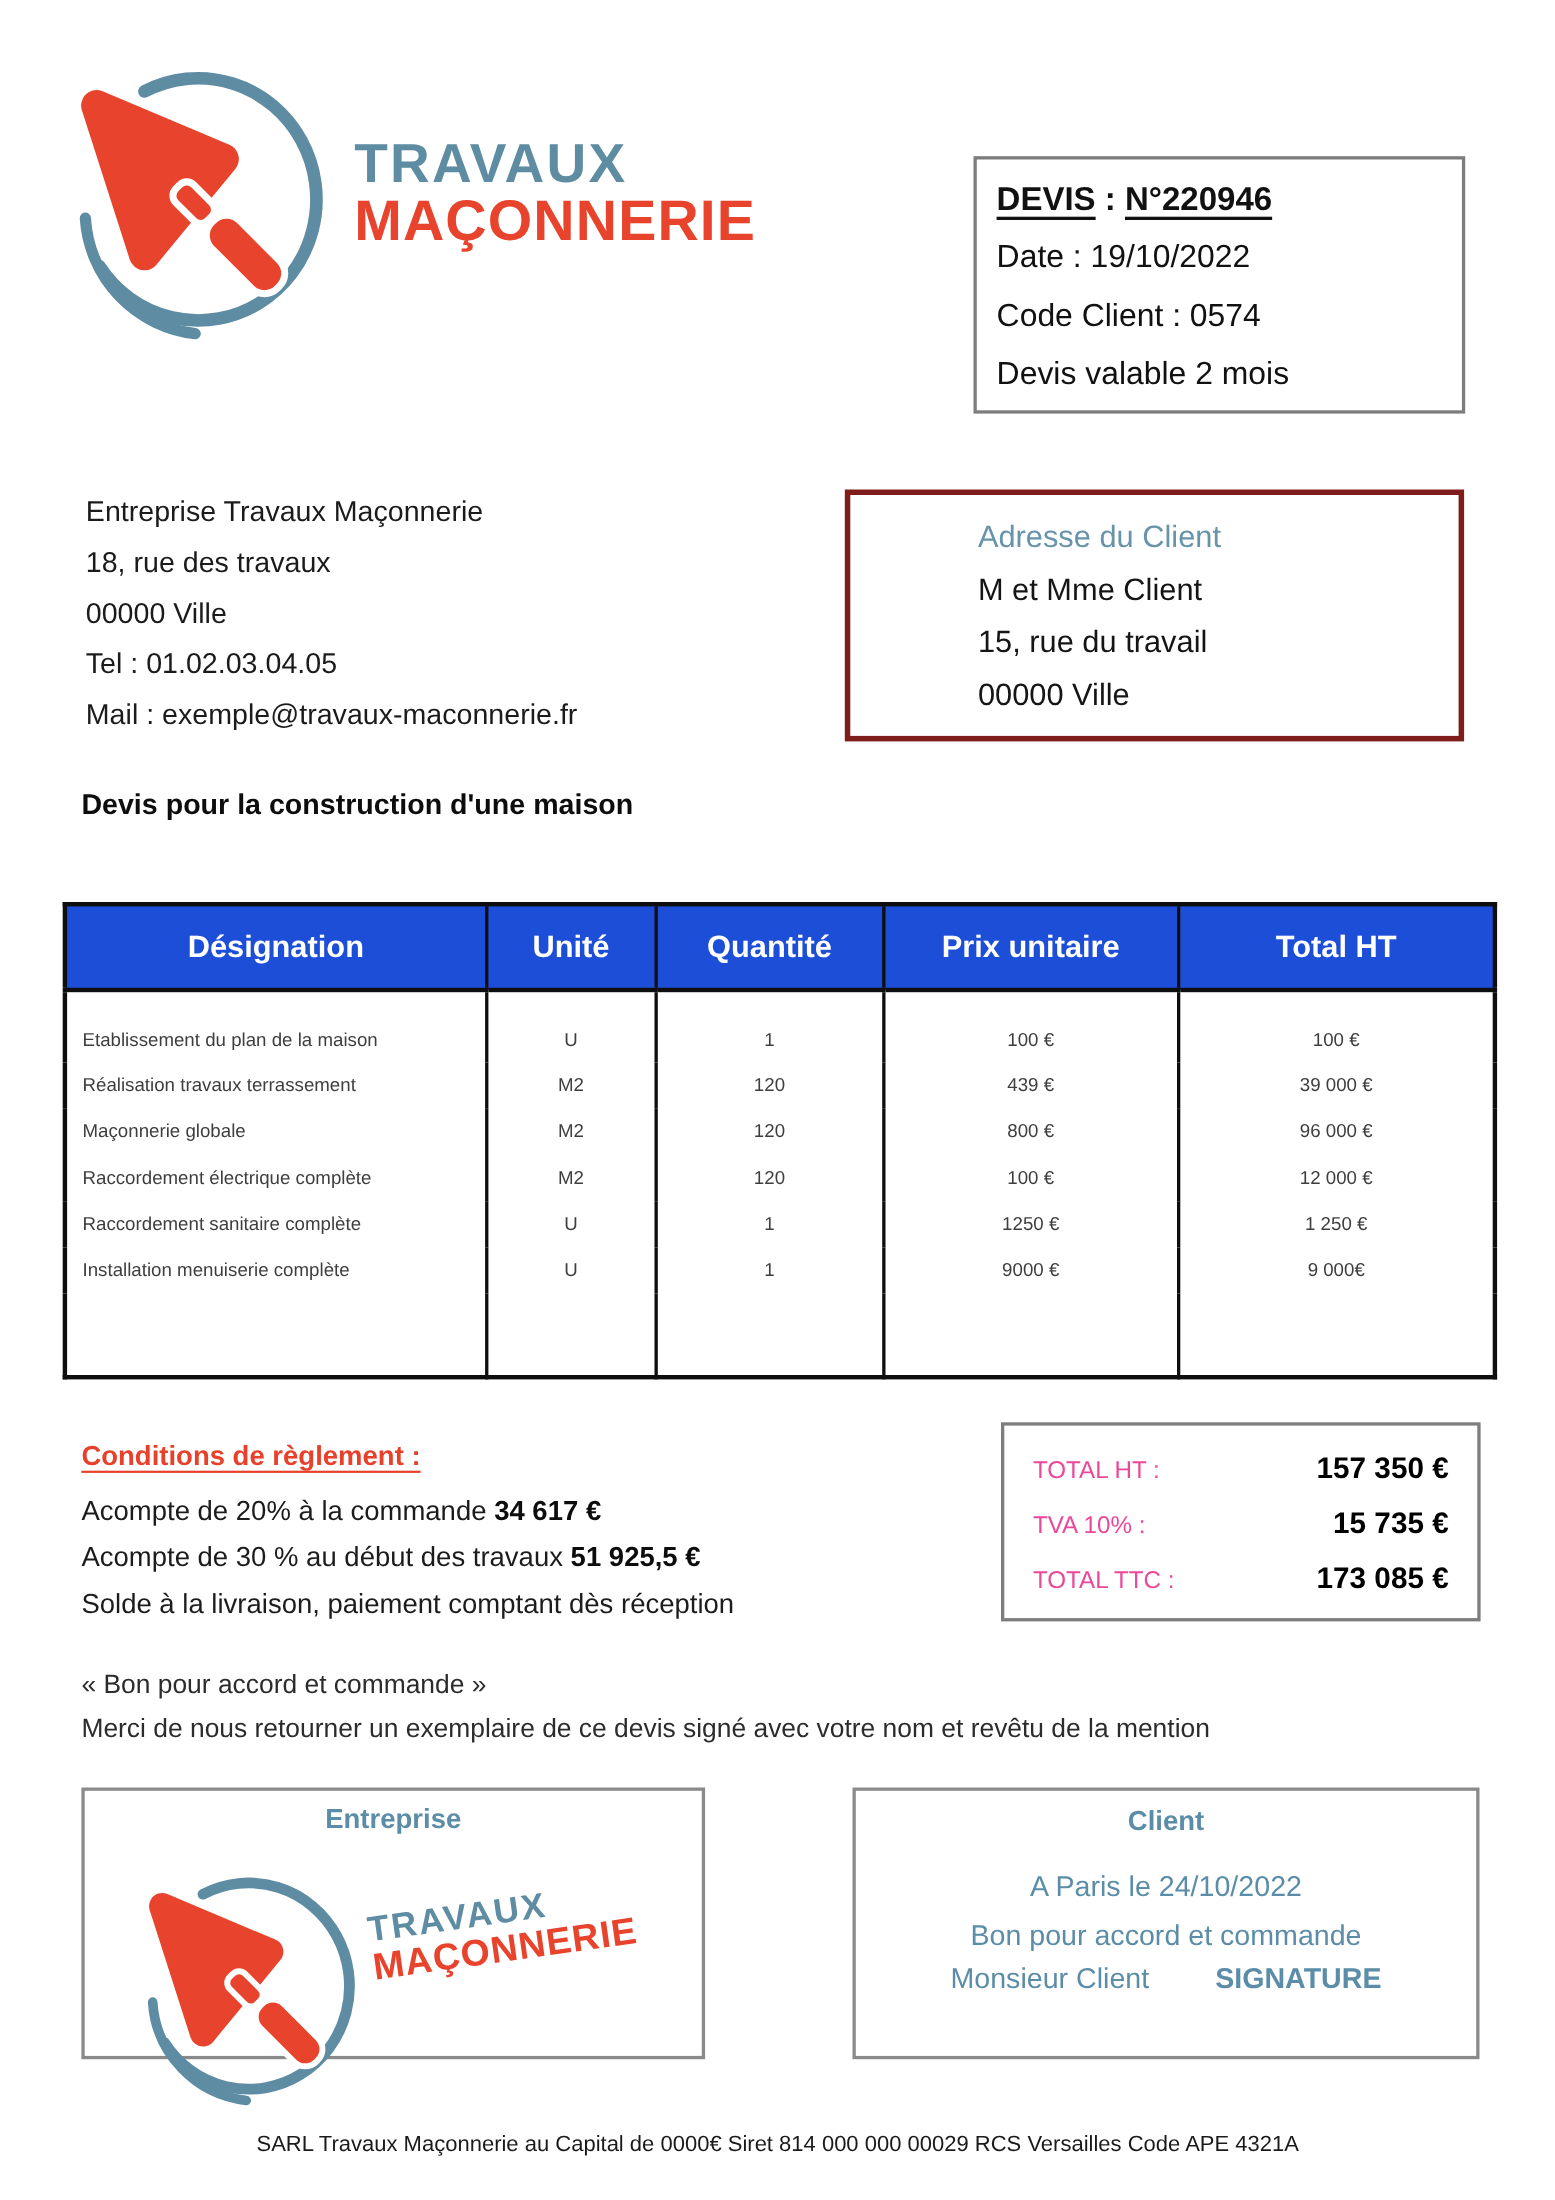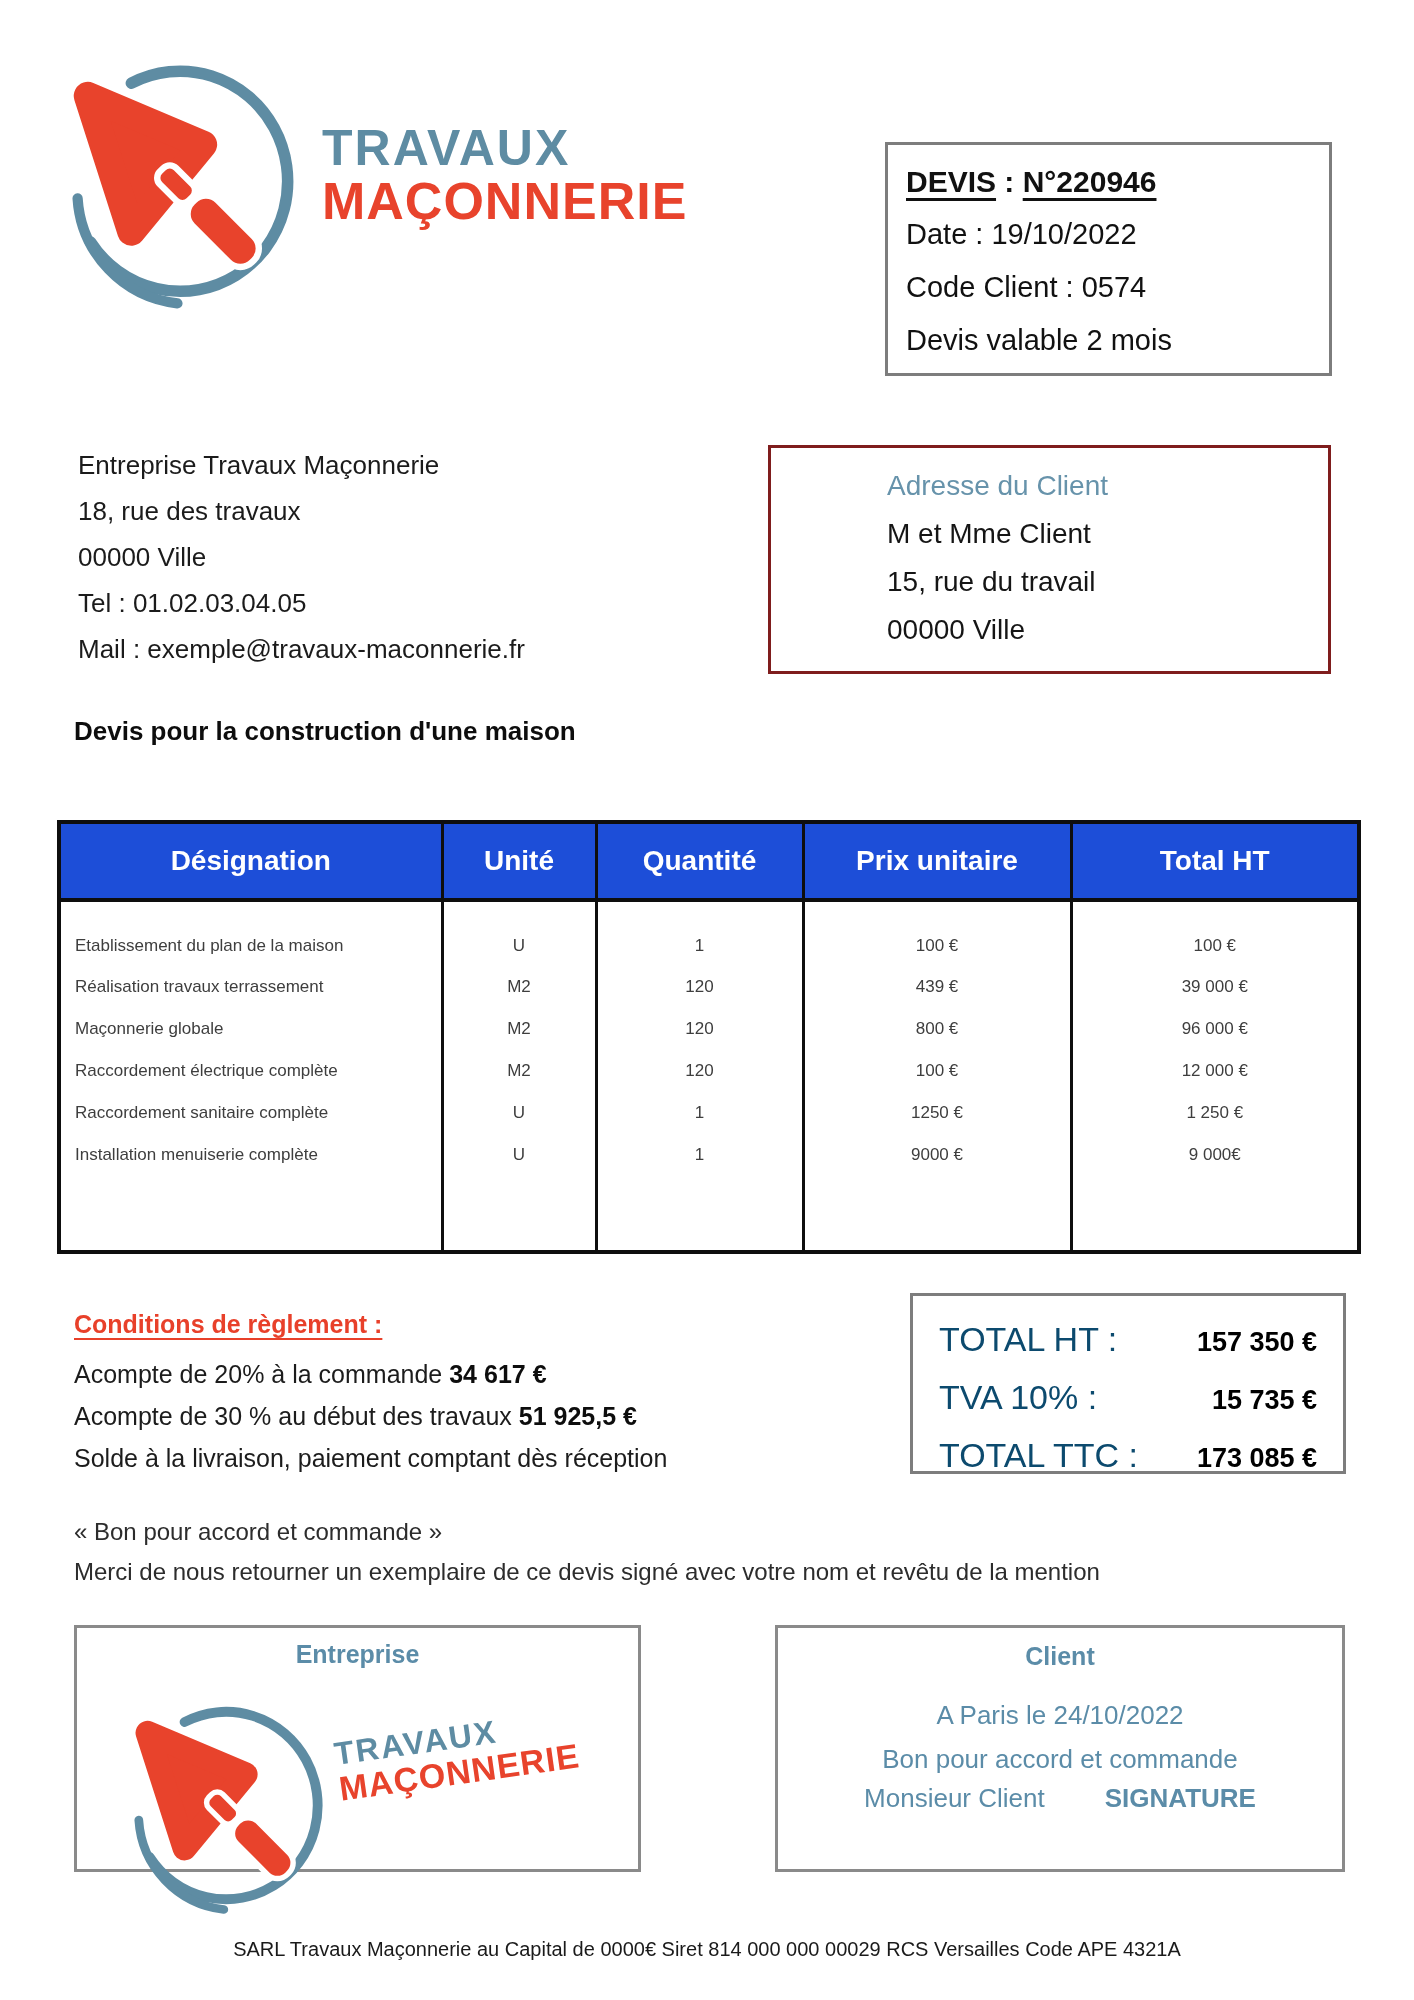--- a/index.html
+++ b/index.html
@@ -15,21 +15,21 @@
 
   
   .devis-box { position: absolute; left: 885px; top: 142px; width: 447px; height: 234px;
                border: 3px solid #7d7d7d; padding: 10px 18px 0 18px; font-size: 29px; line-height: 53px; color: #111; }
   .devis-title { font-weight: bold; font-size: 30px; }
   .devis-title .u { text-decoration: underline; text-decoration-thickness: 3px; text-underline-offset: 6px; }
 
   
   .company { position: absolute; left: 78px; top: 442px; font-size: 26px; line-height: 46px; color: #1b1b1b; }
   .client-box { position: absolute; left: 768px; top: 445px; width: 563px; height: 229px;
-                border: 3px solid #7f1d1d; padding: 14px 10px 0 116px; font-size: 28px; line-height: 48px; color: #151515; }
+                border: 5px solid #7f1d1d; padding: 14px 10px 0 116px; font-size: 28px; line-height: 48px; color: #151515; }
   .client-box .box-heading { color: #6793AB; }
 
   
   .doc-title { position: absolute; left: 74px; top: 716px; font-size: 26px; font-weight: bold; color: #0d0d0d; }
 
   
   .quote-table { position: absolute; left: 57px; top: 820px; width: 1300px; border-collapse: collapse; table-layout: fixed; }
   .quote-table, .quote-table th, .quote-table td { border: 0; }
   .quote-table { border: 4px solid #0e0e0e; }
   .quote-table th { background: #1d4ed8; color: #ffffff; font-weight: bold; font-size: 28px;
@@ -41,21 +41,21 @@
   .quote-table tr.spacer-row td { height: 76px; }
 
   
   .conditions { position: absolute; left: 74px; top: 1303px; font-size: 25px; line-height: 42px; color: #1c1c1c; }
   .cond-heading { color: #E8402A; font-weight: bold; font-size: 25px; text-decoration: underline; text-decoration-thickness: 2px; text-underline-offset: 5px; margin-bottom: 8px; }
   .cond-line strong { font-weight: bold; color: #0d0d0d; }
 
   .totals-box { position: absolute; left: 910px; top: 1293px; width: 436px; height: 181px;
                 border: 3px solid #7d7d7d; padding: 24px 26px 0 26px; }
   .total-row { display: flex; justify-content: space-between; align-items: baseline; margin-bottom: 19px; }
-  .t-label { font-size: 34px; color: #0c4a6e; text-align: right; }
+  .t-label { font-size: 22px; color: #ec4899; text-align: right; }
   .t-value { font-size: 27px; font-weight: bold; color: #000; }
 
   
   .return-note { position: absolute; left: 74px; top: 1512px; font-size: 24px; line-height: 40px; color: #2c2c2c; }
 
   
   .sig-box { position: absolute; top: 1625px; height: 247px; border: 3px solid #8a8a8a; }
   .sig-entreprise { left: 74px; width: 567px; }
   .sig-client { left: 775px; width: 570px; text-align: center; padding-top: 14px; }
   .sig-heading { font-size: 25px; font-weight: bold; color: #5B8CA8; text-align: center; margin-top: 12px; }

